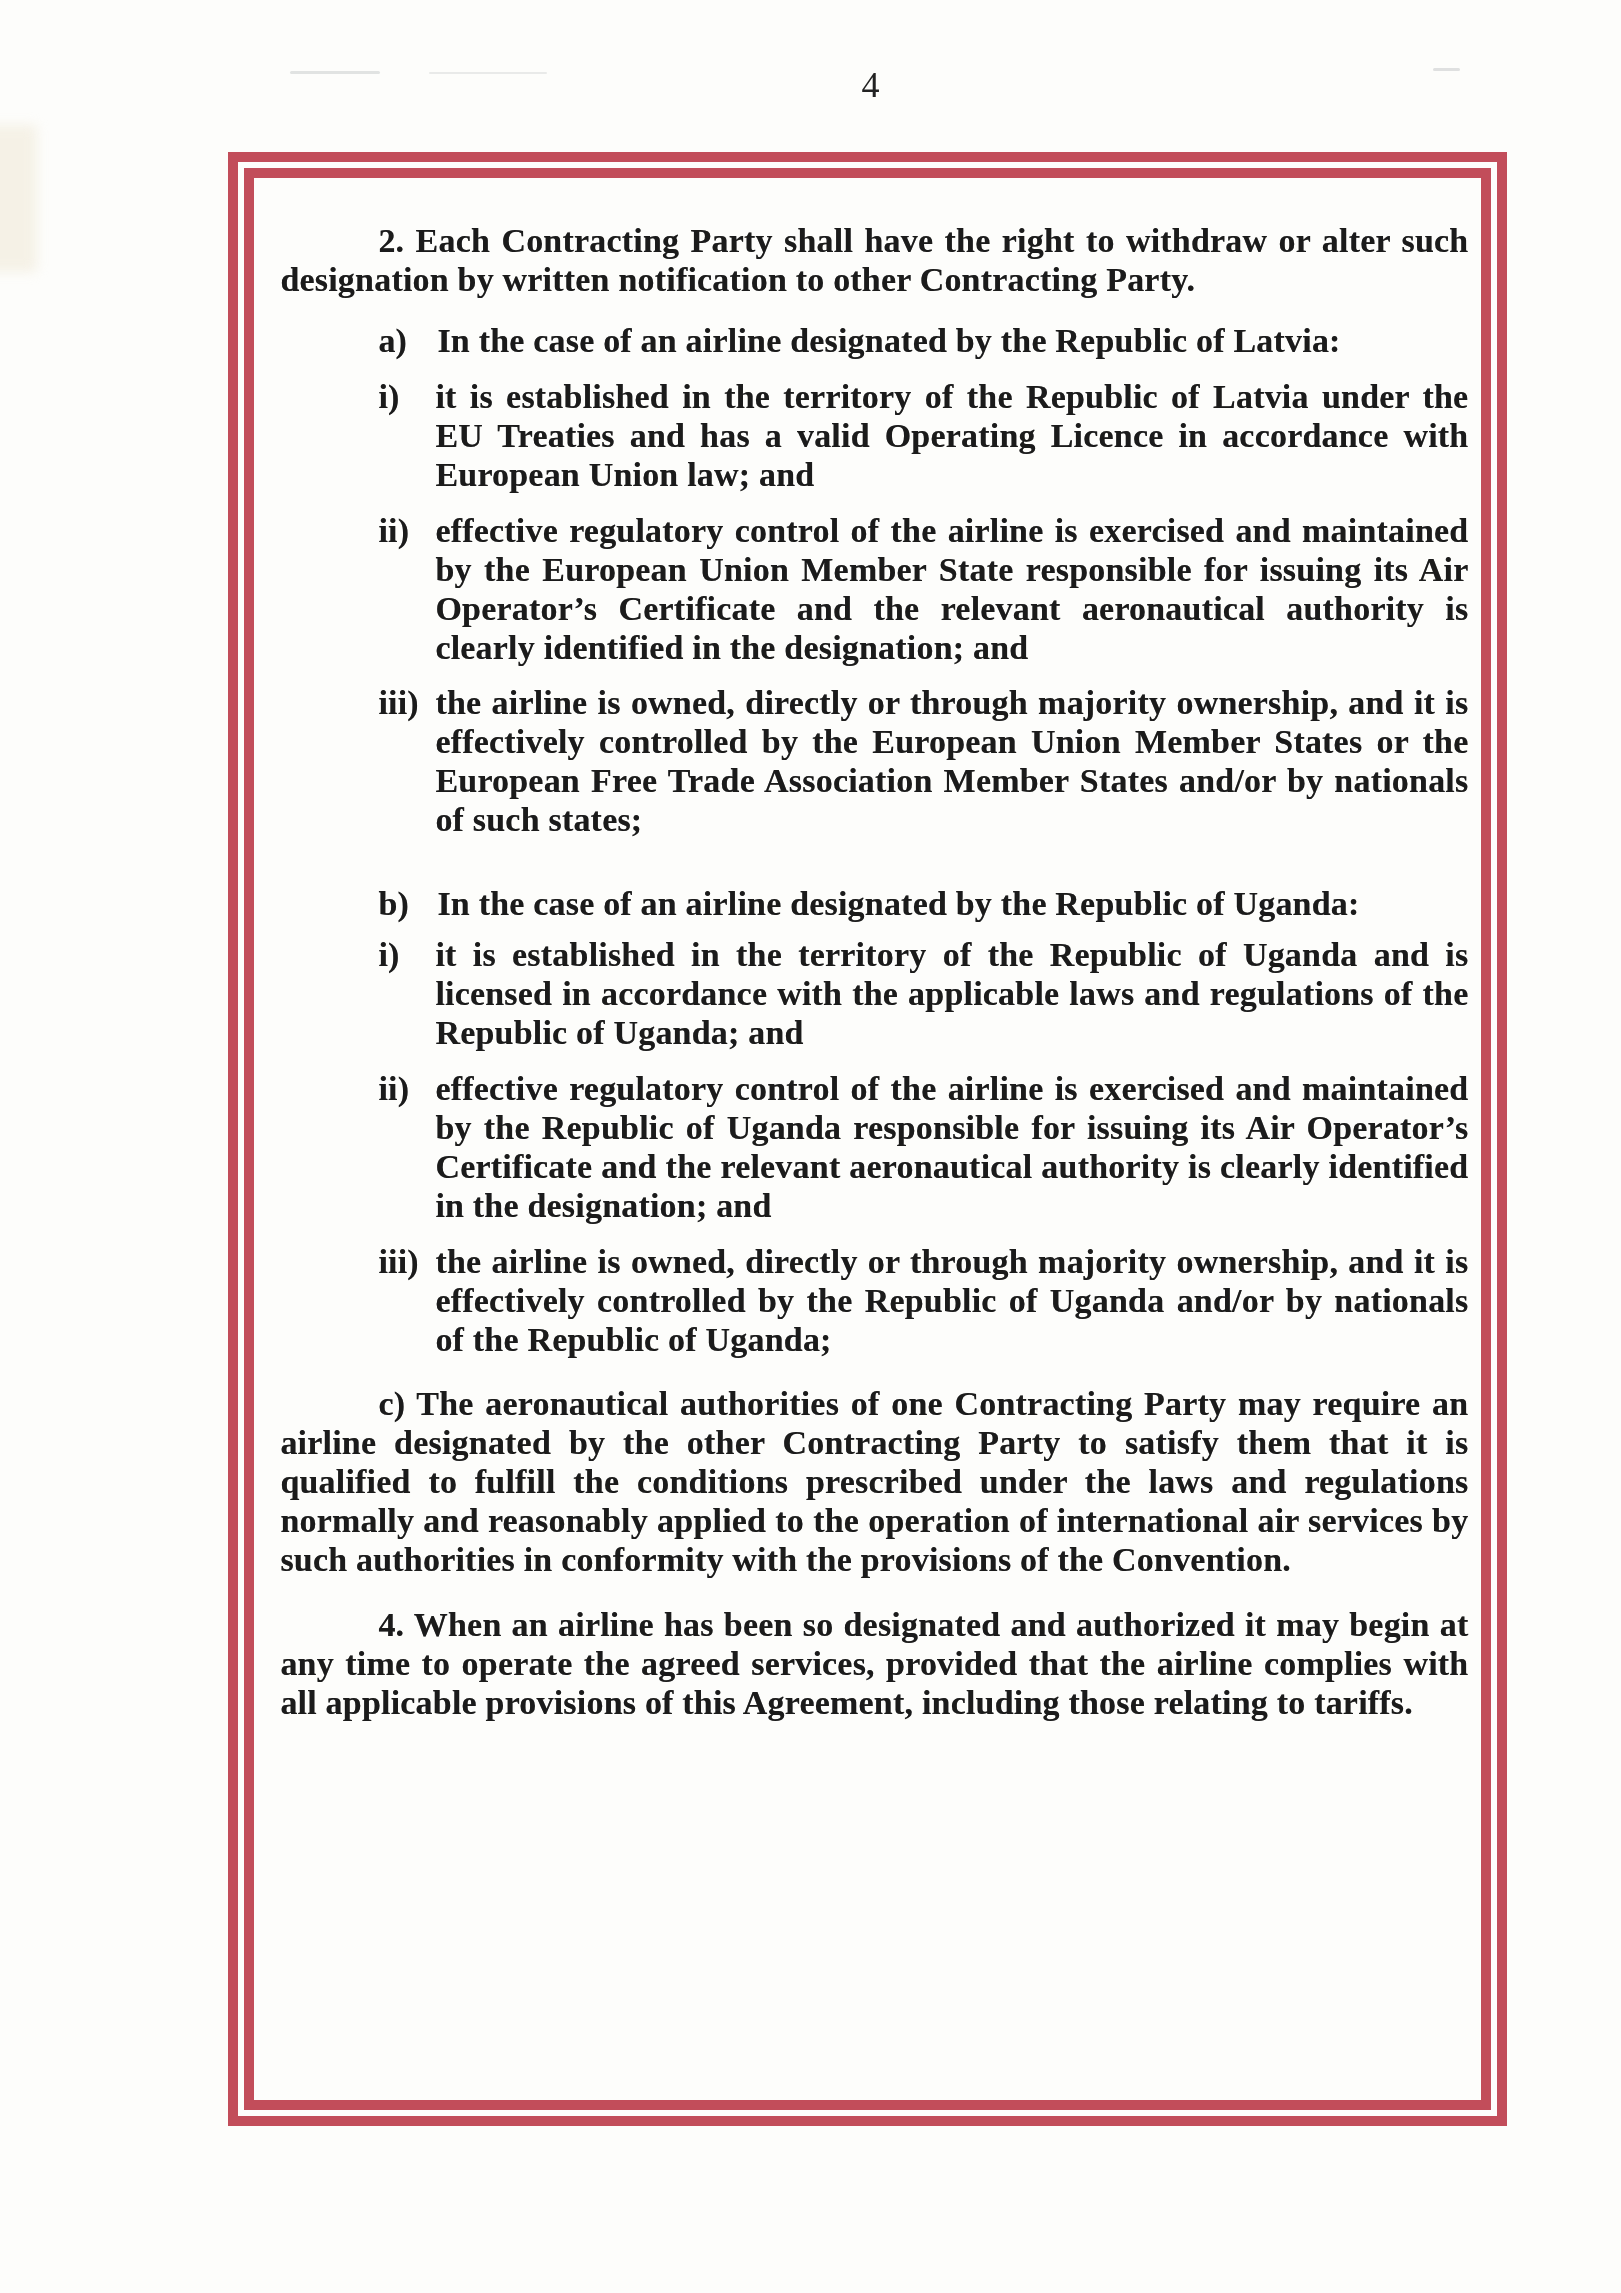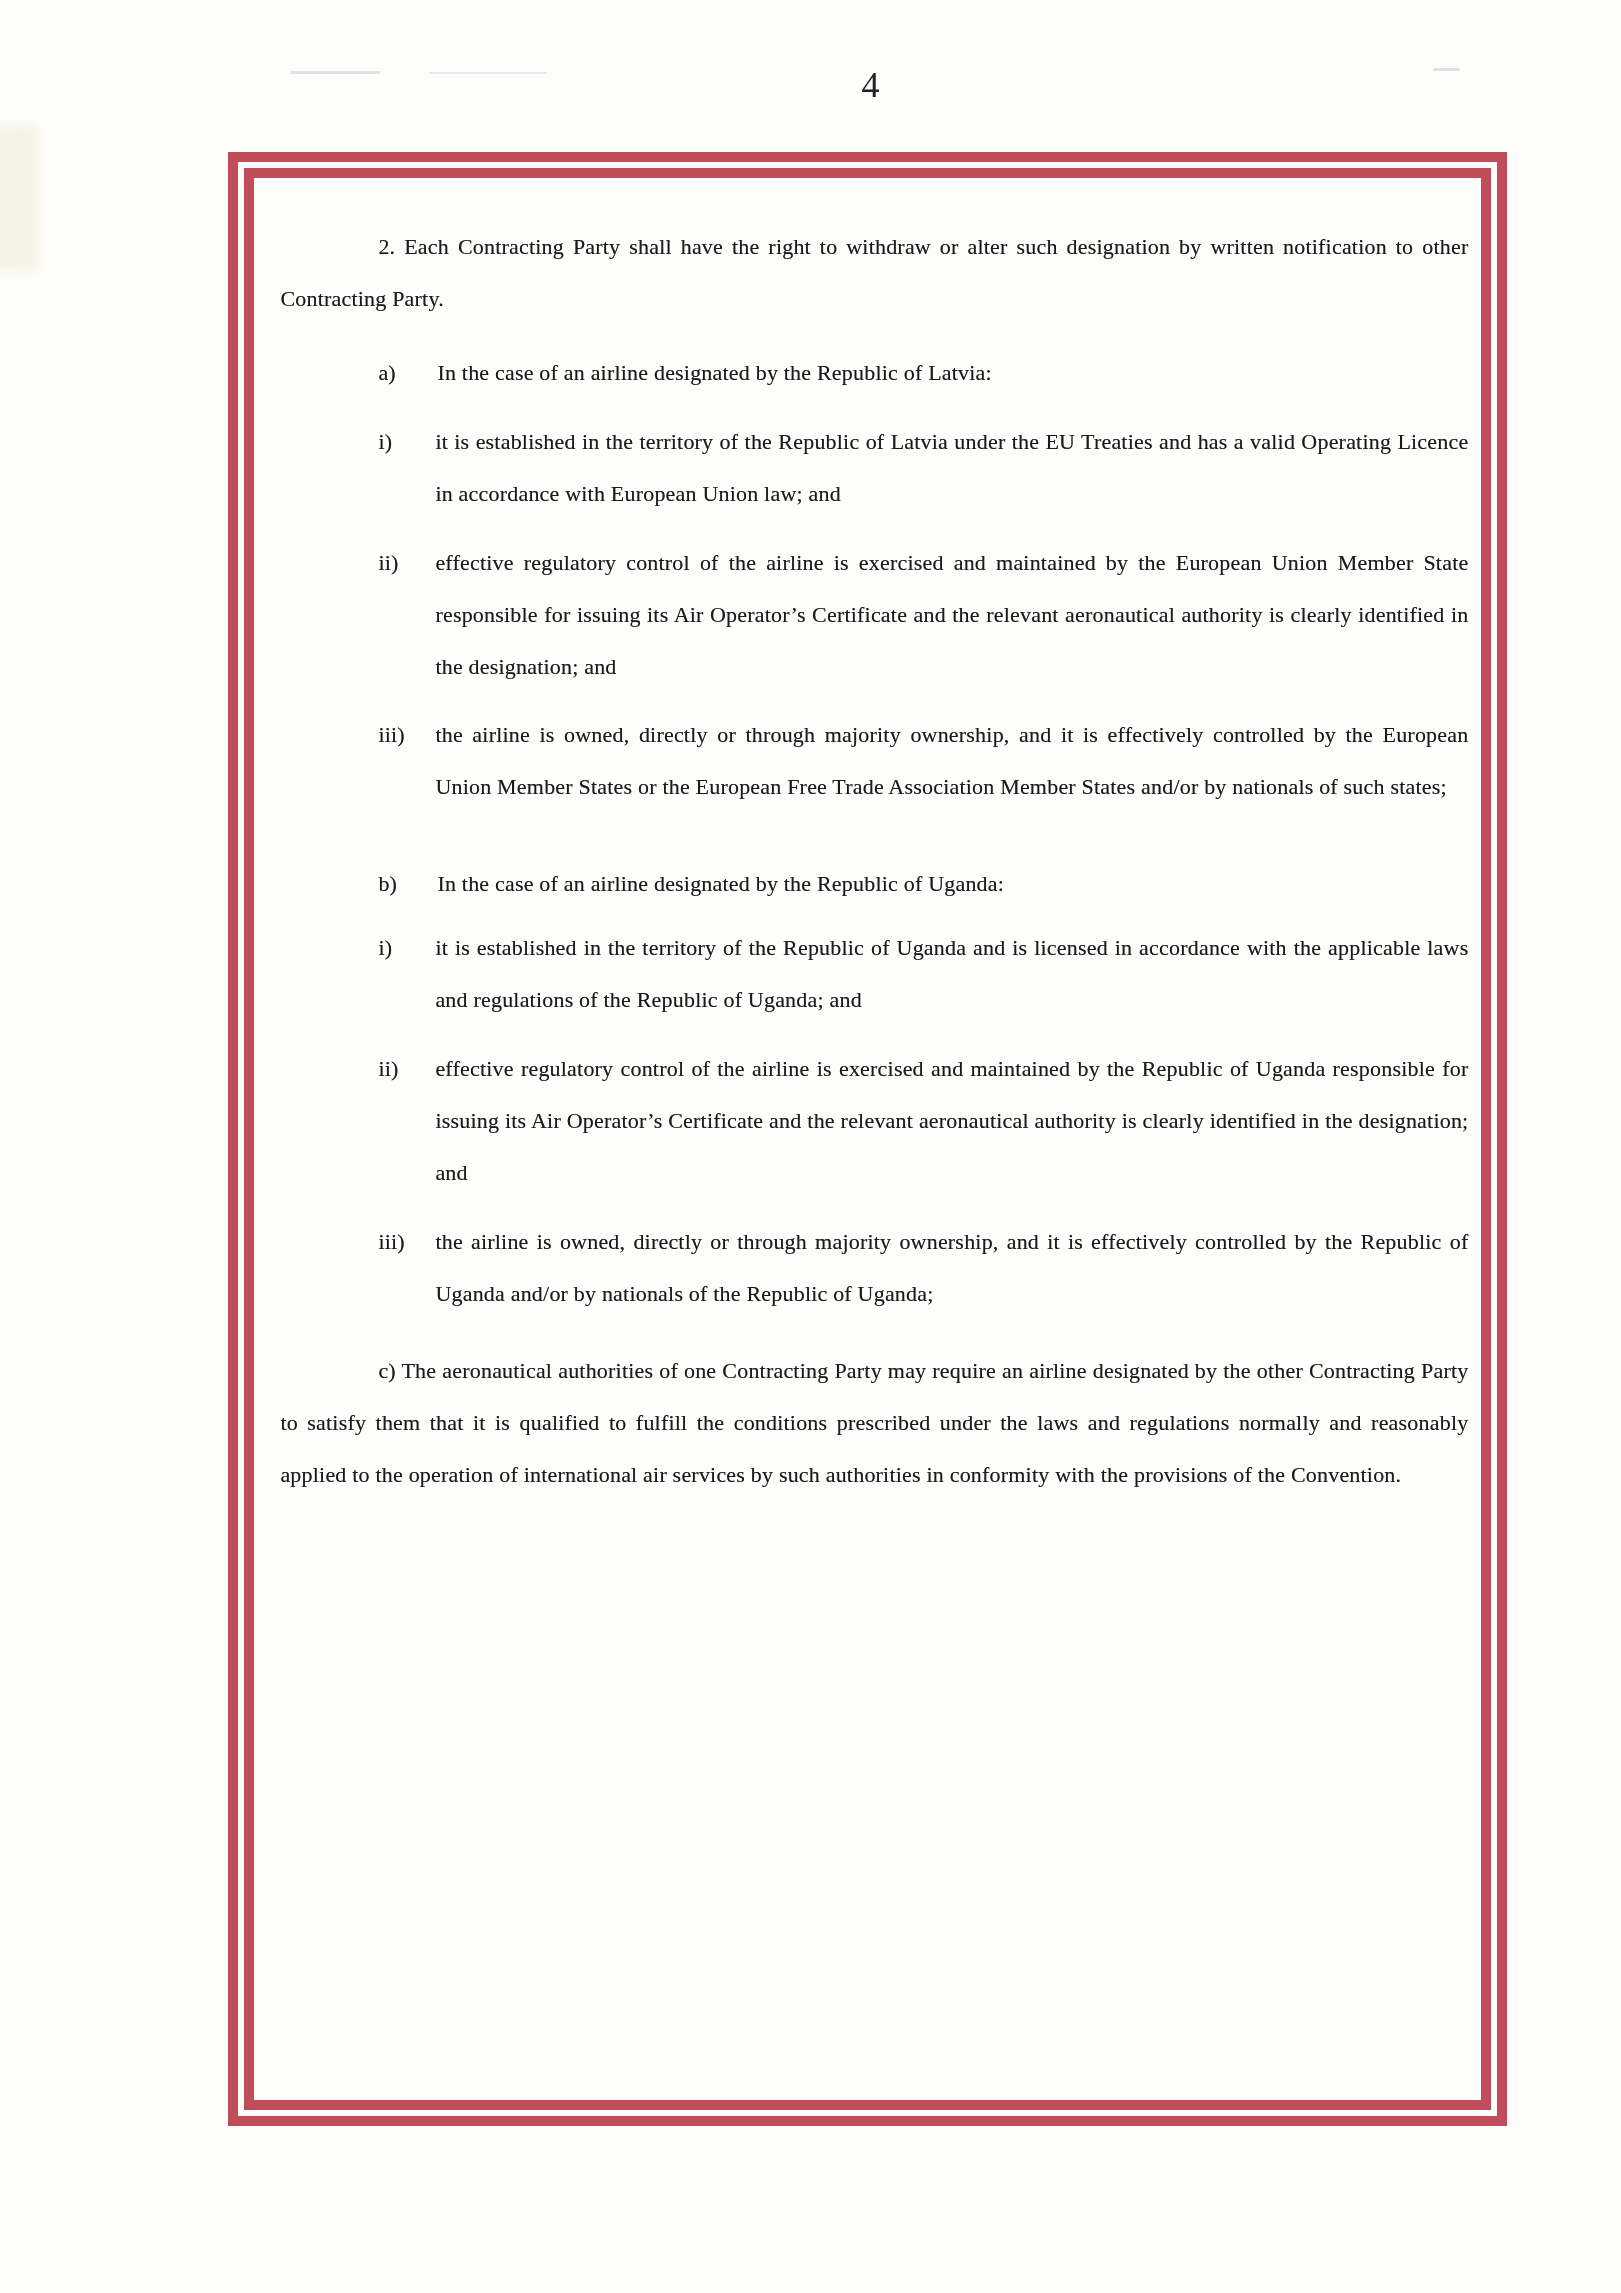--- a/index.html
+++ b/index.html
@@ -57,25 +57,26 @@
   .frame-inner {
     position: absolute;
     top: 5.9px; left: 5.9px; right: 5.9px; bottom: 5.9px;
     box-sizing: border-box;
     border: 10.8px solid #c24d5a;
   }
   .doc-body {
     position: absolute;
     top: 0; left: 0; right: 0; bottom: 0;
     margin: 43px 12.7px 0 26.5px;
-    font-size: 22px;
-    line-height: 52px;
+    font-size: 34px;
+    line-height: 39px;
     letter-spacing: 0.2px;
     text-align: justify;
     text-shadow: 0 0 0.5px rgba(20,20,20,0.5);
+    font-weight: bold;
   }
   .block { position: relative; }
   .block.para { text-indent: 98px; margin-top: 25.5px; }
   .block.item-letter { padding-left: 157px; margin-top: 22.5px; }
   .block.item-roman { padding-left: 155px; margin-top: 16.7px; }
   .block:first-child { margin-top: 0; }
   .block.gap-large { margin-top: 45px; }
   .block.gap-small { margin-top: 11.8px; }
   .marker {
     position: absolute;
@@ -101,18 +102,19 @@
           <div class="block para"><span>2. Each Contracting Party shall have the right to withdraw or alter such designation by written notification to other Contracting Party.</span></div>
           <div class="block item-letter"><span class="marker">a)</span><span>In the case of an airline designated by the Republic of Latvia:</span></div>
           <div class="block item-roman"><span class="marker">i)</span><span>it is established in the territory of the Republic of Latvia under the EU Treaties and has a valid Operating Licence in accordance with European Union law; and</span></div>
           <div class="block item-roman"><span class="marker">ii)</span><span>effective regulatory control of the airline is exercised and maintained by the European Union Member State responsible for issuing its Air Operator’s Certificate and the relevant aeronautical authority is clearly identified in the designation; and</span></div>
           <div class="block item-roman"><span class="marker">iii)</span><span>the airline is owned, directly or through majority ownership, and it is effectively controlled by the European Union Member States or the European Free Trade Association Member States and/or by nationals of such states;</span></div>
           <div class="block item-letter gap-large"><span class="marker">b)</span><span>In the case of an airline designated by the Republic of Uganda:</span></div>
           <div class="block item-roman gap-small"><span class="marker">i)</span><span>it is established in the territory of the Republic of Uganda and is licensed in accordance with the applicable laws and regulations of the Republic of Uganda; and</span></div>
           <div class="block item-roman"><span class="marker">ii)</span><span>effective regulatory control of the airline is exercised and maintained by the Republic of Uganda responsible for issuing its Air Operator’s Certificate and the relevant aeronautical authority is clearly identified in the designation; and</span></div>
           <div class="block item-roman"><span class="marker">iii)</span><span>the airline is owned, directly or through majority ownership, and it is effectively controlled by the Republic of Uganda and/or by nationals of the Republic of Uganda;</span></div>
           <div class="block para"><span>c) The aeronautical authorities of one Contracting Party may require an airline designated by the other Contracting Party to satisfy them that it is qualified to fulfill the conditions prescribed under the laws and regulations normally and reasonably applied to the operation of international air services by such authorities in conformity with the provisions of the Convention.</span></div>
+          <div class="block para"><span>4. When an airline has been so designated and authorized it may begin at any time to operate the agreed services, provided that the airline complies with all applicable provisions of this Agreement, including those relating to tariffs.</span></div>
         </div>
     </div>
   </div>
 
 </div>
 
 
 </body></html>

